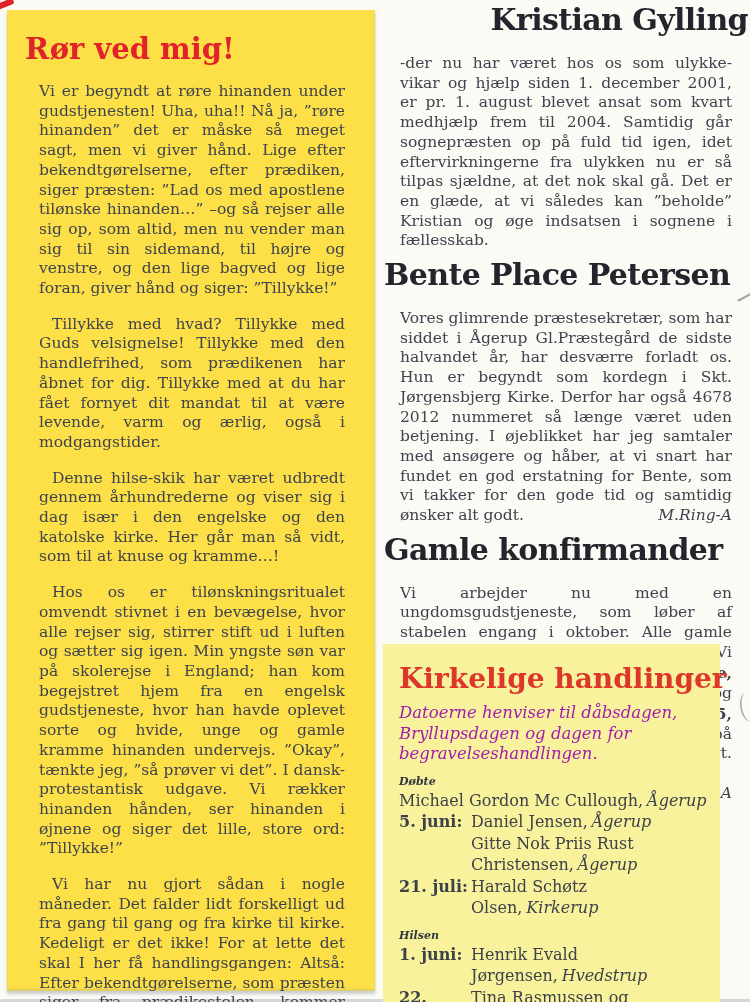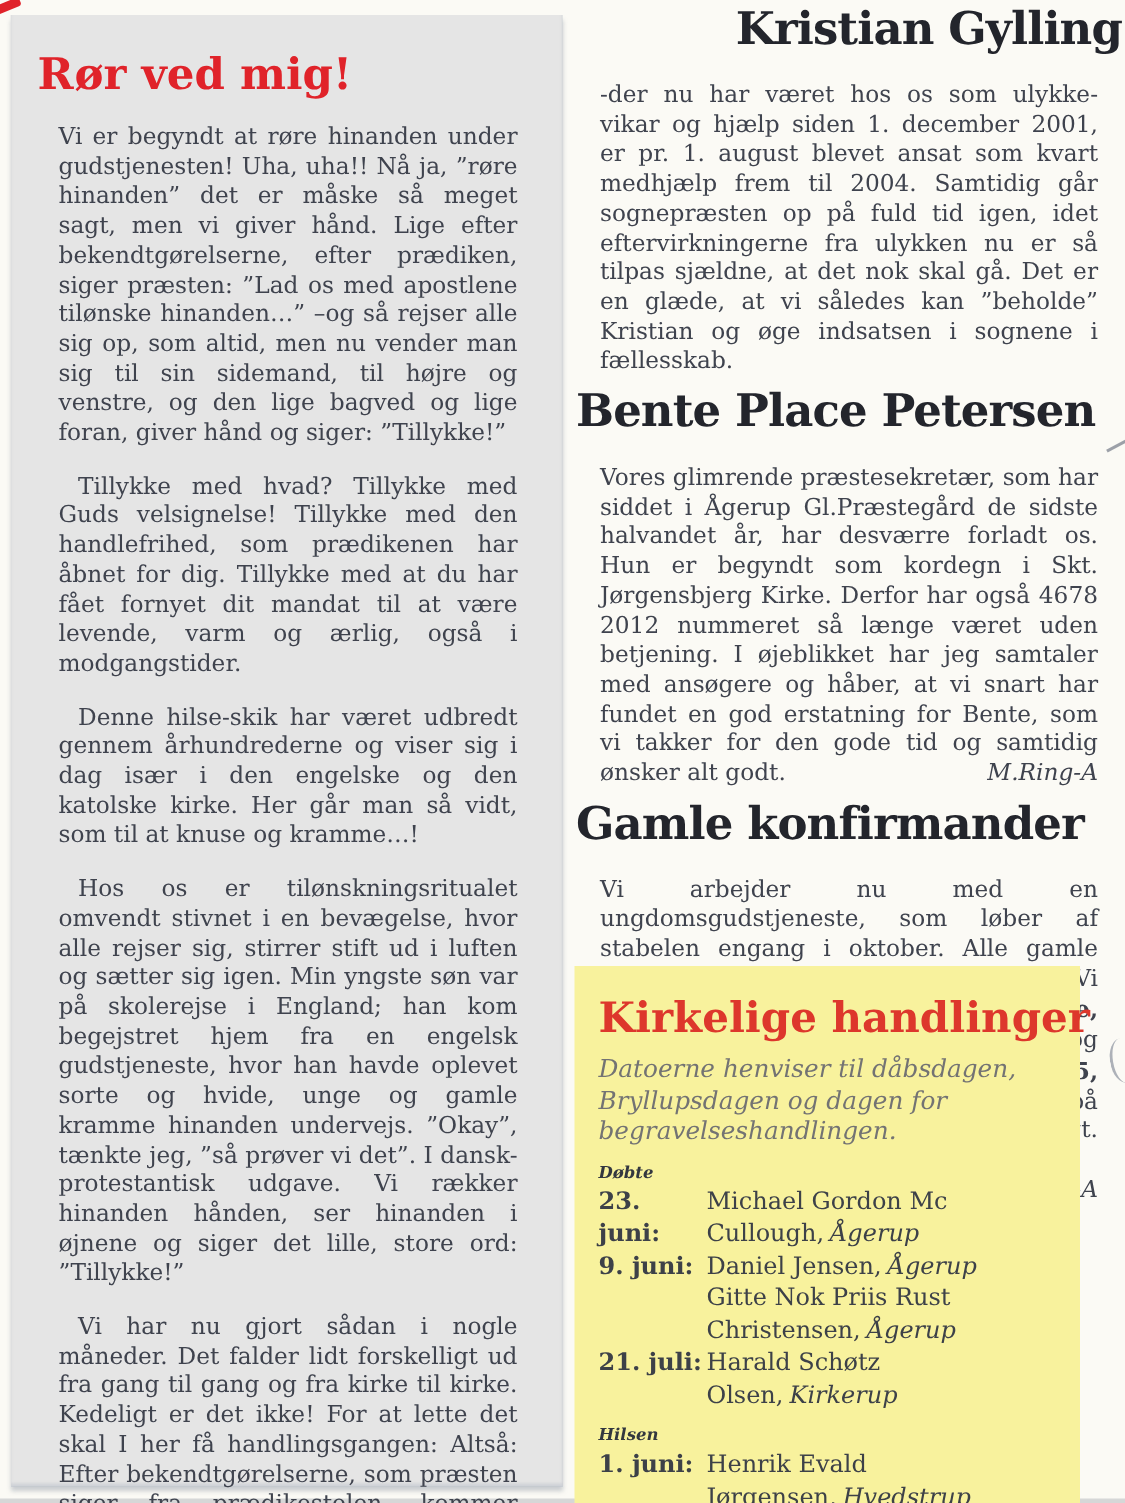--- a/index.html
+++ b/index.html
@@ -6,21 +6,21 @@
   body{
     width:750px;height:1002px;overflow:hidden;
     background:#fbfaf5;
     font-family:"DejaVu Serif","Liberation Serif",serif;
   }
   .page{position:relative;width:750px;height:1002px;overflow:hidden;}
 
   
   .left-box{
     position:absolute;left:7px;top:10px;width:368px;height:981px;
-    background:#e5e5e5;
+    background:#fde047;
     box-shadow:0 3px 3px rgba(110,120,140,.35), inset 0 -2px 2px rgba(140,150,170,.25);
     padding:14px 14px 0 16px;box-sizing:border-box;
   }
   .left-title{
     color:#e0232a;font-size:29px;font-weight:bold;line-height:34px;
     margin:8px 0 9px 2px;white-space:nowrap;
   }
   .para{
     font-size:15.5px;line-height:19.7px;text-align:justify;
     color:#3f434e;margin:16px;
@@ -42,21 +42,21 @@
     position:absolute;left:383px;top:644px;width:337px;height:384px;
     background:#f8f29d;
     padding:12px 8px 0 16px;box-sizing:border-box;
   }
   .kh-title{
     color:#dd372c;font-size:28px;font-weight:bold;line-height:33px;
     margin:6px 0 8px 0;white-space:nowrap;
   }
   .kh-intro{
     font-style:italic;font-size:16.5px;line-height:20.5px;
-    color:#737373;margin:0 0 6px 0;
+    color:#a21caf;margin:0 0 6px 0;
   }
   .list-head{
     font-weight:bold;font-style:italic;font-size:11px;
     color:#33373f;margin:10px 0 2px 0;
   }
   .row{display:flex;font-size:16px;line-height:21.5px;color:#3d4148;}
   .date{width:72px;flex:none;font-weight:bold;}
   .names{flex:1;}
   .nline{display:block;}
   .nline .place{font-style:italic;margin-left:4px;text-align:right;}
@@ -112,27 +112,26 @@
     <p class="para art-body"><span>Vi arbejder nu med en ungdomsgudstjeneste, som løber af stabelen engang i oktober. Alle gamle konfirmander under 18 er velkomne. Vi mødes næste gang i </span><b>Ågerup Kirke, onsdag den 28. august kl. 19.30</b><span> og igen i </span><b>september, onsdag den 25,</b><span> samme tid.  Kom hvis du har noget på hjerte og har mod på at få det sagt. Sammen finder vi en form.</span><span class="sig">Hilsen M.Ring-A</span></p>
 
   </div>
 
   <div class="yellow-box">
     <h1 class="kh-title">Kirkelige handlinger</h1>
     <p class="kh-intro">Datoerne henviser til dåbsdagen, Bryllupsdagen og dagen for begravelseshandlingen.</p>
 
     <div class="list-head">Døbte</div>
     <div class="row">
-      <span class="date">23. juni:</span>
       <span class="names">
           <span class="nline"><span>Michael Gordon Mc Cullough,</span><i class="place">Ågerup</i></span>
         </span>
     </div>
     <div class="row">
-      <span class="date">9. juni:</span>
+      <span class="date">5. juni:</span>
       <span class="names">
         <span class="nline"><span>Daniel Jensen,</span><i class="place">Ågerup</i></span>
         <span class="nline"><span>Gitte Nok Priis Rust Christensen,</span><i class="place">Ågerup</i></span>
       </span>
     </div>
     <div class="row">
       <span class="date">21. juli:</span>
       <span class="names">
           <span class="nline"><span>Harald Schøtz Olsen,</span><i class="place">Kirkerup</i></span>
         </span>

